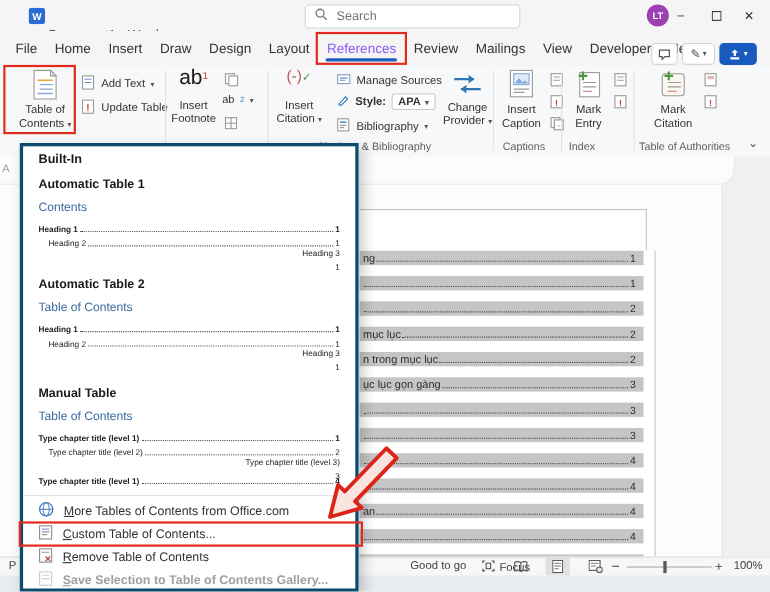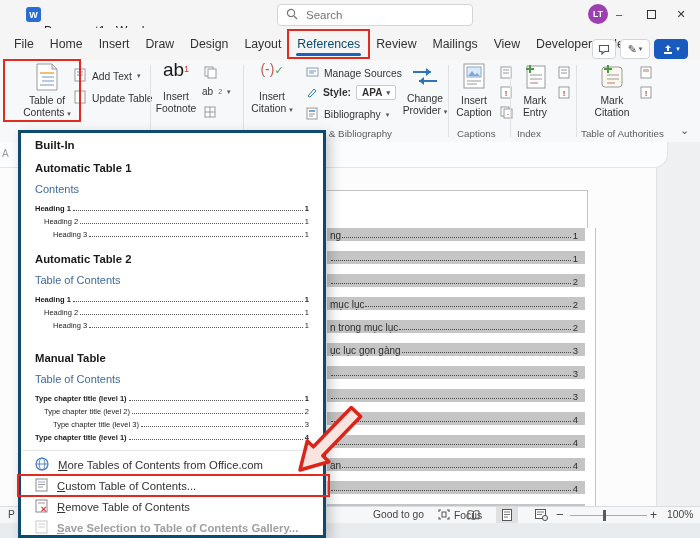--- a/index.html
+++ b/index.html
@@ -11,21 +11,21 @@
   .titlebar{left:0;top:0;width:700px;height:28px;background:#f5f5f5;}
   .app-title{left:44px;top:24px;font-size:12px;color:#222;}
   .searchbox{left:277px;top:4px;width:196px;height:22px;background:#fff;border:1px solid #d4d5d7;border-radius:4px;display:flex;align-items:center;padding:0 8px;gap:6px;}
   .searchbox input{border:none;outline:none;font-size:11.5px;color:#666;width:140px;background:transparent;}
   .winbtn{top:4px;width:22px;height:20px;display:flex;align-items:center;justify-content:center;font-size:11px;color:#333;}
   .avatar{left:588px;top:4px;width:20px;height:20px;border-radius:50%;background:#9c3fb0;color:#fff;font-size:8.5px;font-weight:bold;display:flex;align-items:center;justify-content:center;}
 
   
   .tabrow{left:0;top:28px;width:700px;height:32px;background:#f5f5f5;display:flex;align-items:center;padding-left:6px;}
   .tab{position:relative;padding:7px 8px;font-size:12.3px;color:#333;white-space:nowrap;}
-  .tab.active span{color:#0c4a6e;}
+  .tab.active span{color:#8b5cf6;}
   .tab-underline{position:absolute;left:7px;right:7px;bottom:2px;height:3px;background:#1e5fc2;border-radius:2px;}
   .tr-btn{top:39px;height:20px;border:1px solid #d3d4d6;border-radius:4px;background:#fff;display:flex;align-items:center;justify-content:center;gap:2px;font-size:10px;color:#444;}
 
   
   .ribbon{left:0;top:60px;width:700px;height:82px;background:#f7f8f9;}
   .rsep{position:absolute;top:5px;width:1px;height:72px;background:#e0e1e3;}
   .bigbtn{position:absolute;text-align:center;font-size:10.3px;color:#333;line-height:12px;}
   .bigbtn .ic{display:block;height:30px;margin-bottom:2px;}
   .smallbtn{position:absolute;display:flex;align-items:center;gap:5px;font-size:10.3px;color:#333;white-space:nowrap;}
   .chev{font-size:7px;color:#555;}
@@ -55,21 +55,21 @@
   .bottomstrip{left:0;top:523px;width:700px;height:15px;background:#e9ecef;}
 
   
   .dd{left:18px;top:130px;width:308px;height:408px;background:#fff;border:3px solid #0c4a6e;box-shadow:4px 5px 12px rgba(0,0,0,.22);z-index:40;padding-top:4px;}
   .dd-header{height:17px;padding:2px 14px 0;font-size:11.5px;font-weight:bold;color:#1a1a1a;}
   .gal{padding:0 14px;}
   .gal-title{font-size:11.3px;font-weight:bold;color:#1a1a1a;height:13px;margin-bottom:8px;}
   .gal-ptitle{font-size:11px;color:#3e6b9e;height:14px;margin-bottom:3px;}
   .prow{display:flex;align-items:flex-end;height:13px;font-size:7.5px;color:#1c1c1c;}
   .prow .dots{flex:1;border-bottom:1px dotted #555;margin:0 2px 2px;}
-  .prow.l2{padding-left:9px;} .prow.l3{padding-left:18px;}
+  .prow.l2{padding-left:9px;} .prow.l3{padding-left:18px;flex-direction:column;}
   .prow.b{font-weight:bold;}
   .dd-sep{height:1px;background:#e2e3e5;margin:8px 1px 3px;}
   .mi{position:relative;height:21px;display:flex;align-items:center;gap:9px;padding:0 10px 0 14px;font-size:11.3px;color:#333;}
   .mi .key{text-decoration:underline;}
   .mi .sub{margin-left:auto;color:#555;font-size:10px;}
   .mi.disabled{color:#9da0a3;font-weight:bold;}
   .mi.disabled svg{opacity:.45;}
 
   
   .anno{position:absolute;border:2px solid #e02b1e;z-index:60;pointer-events:none;}
@@ -135,21 +135,21 @@
   <div class="abs tr-btn" style="left:654px;width:34px;background:#185abd;border-color:#185abd;">
     <svg width="12" height="11">
         <path d="M6,1 L9,4 H7 V7 H5 V4 H3 Z" fill="#fff"></path>
         <path d="M2,8 h8 v2 h-8 z" fill="#fff"></path>
       </svg>
       <span class="chev" style="color:#fff;">▾</span>
   </div>
 
   <div class="abs ribbon">
 
-    <div class="bigbtn" style="left:6px;top:3px;width:72px;padding-left:10px;">
+    <div class="bigbtn" style="left:6px;top:3px;width:60px;padding-left:10px;">
       <span class="ic">
         <svg width="24" height="28">
             <path d="M2,1 h15 l5,5 v21 h-20 z" fill="#fff" stroke="#9a9a9a"></path>
             <path d="M17,1 l5,5 h-5 z" fill="#e8e8e8" stroke="#9a9a9a"></path>
             <line x1="5" y1="10" x2="19" y2="10" stroke="#e8a33d" stroke-width="1.4"></line>
             <line x1="7" y1="14" x2="19" y2="14" stroke="#8aa7d8" stroke-width="1.2"></line>
             <line x1="7" y1="18" x2="19" y2="18" stroke="#8aa7d8" stroke-width="1.2"></line>
             <line x1="5" y1="22" x2="19" y2="22" stroke="#8aa7d8" stroke-width="1.2"></line>
           </svg>
       </span>

